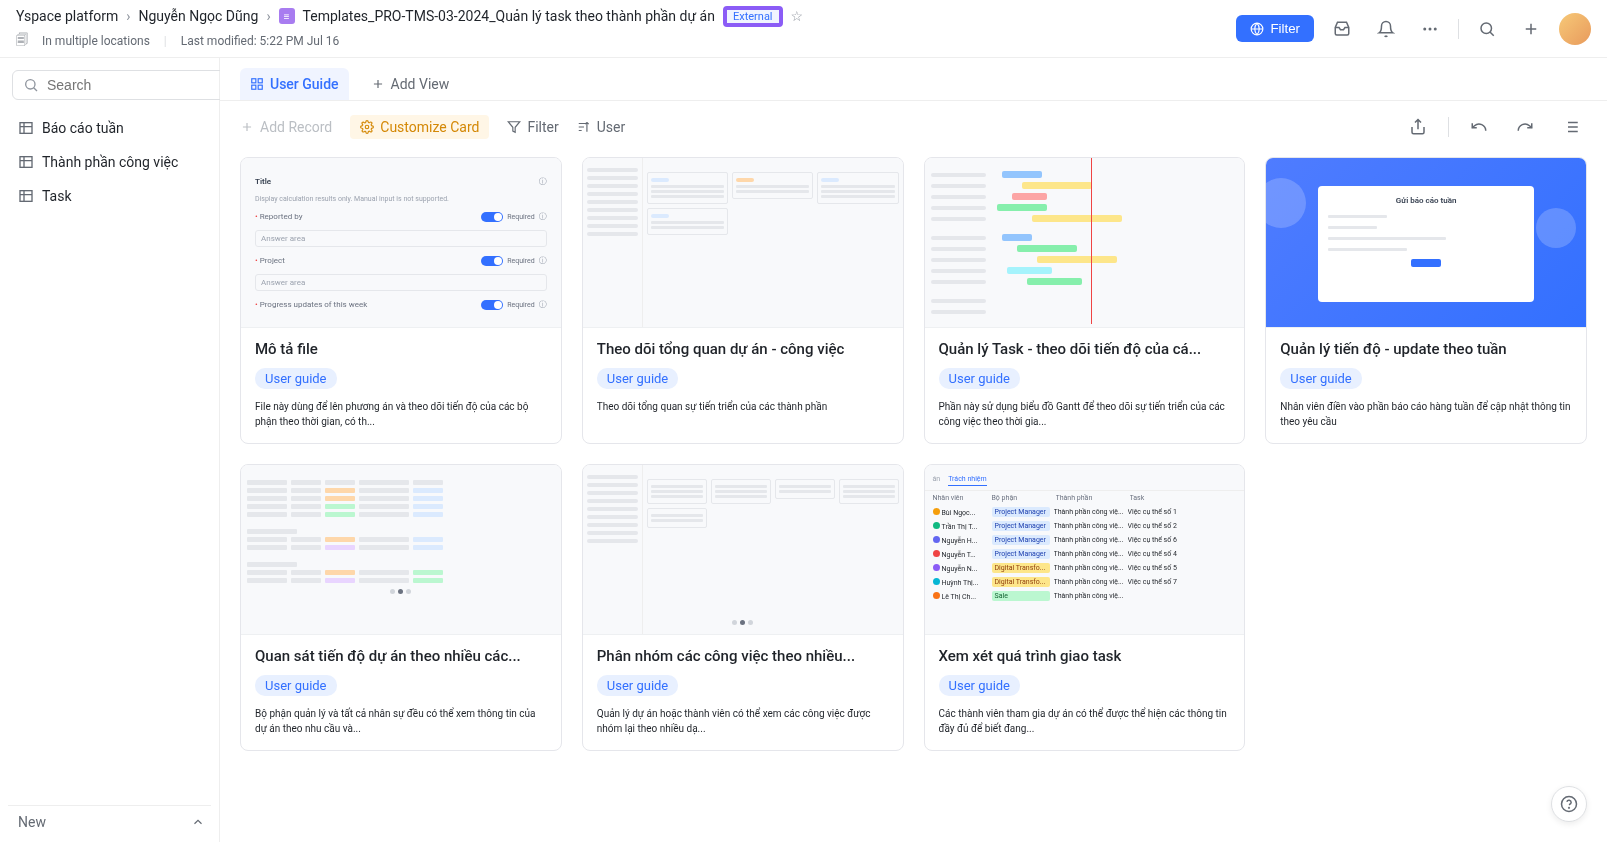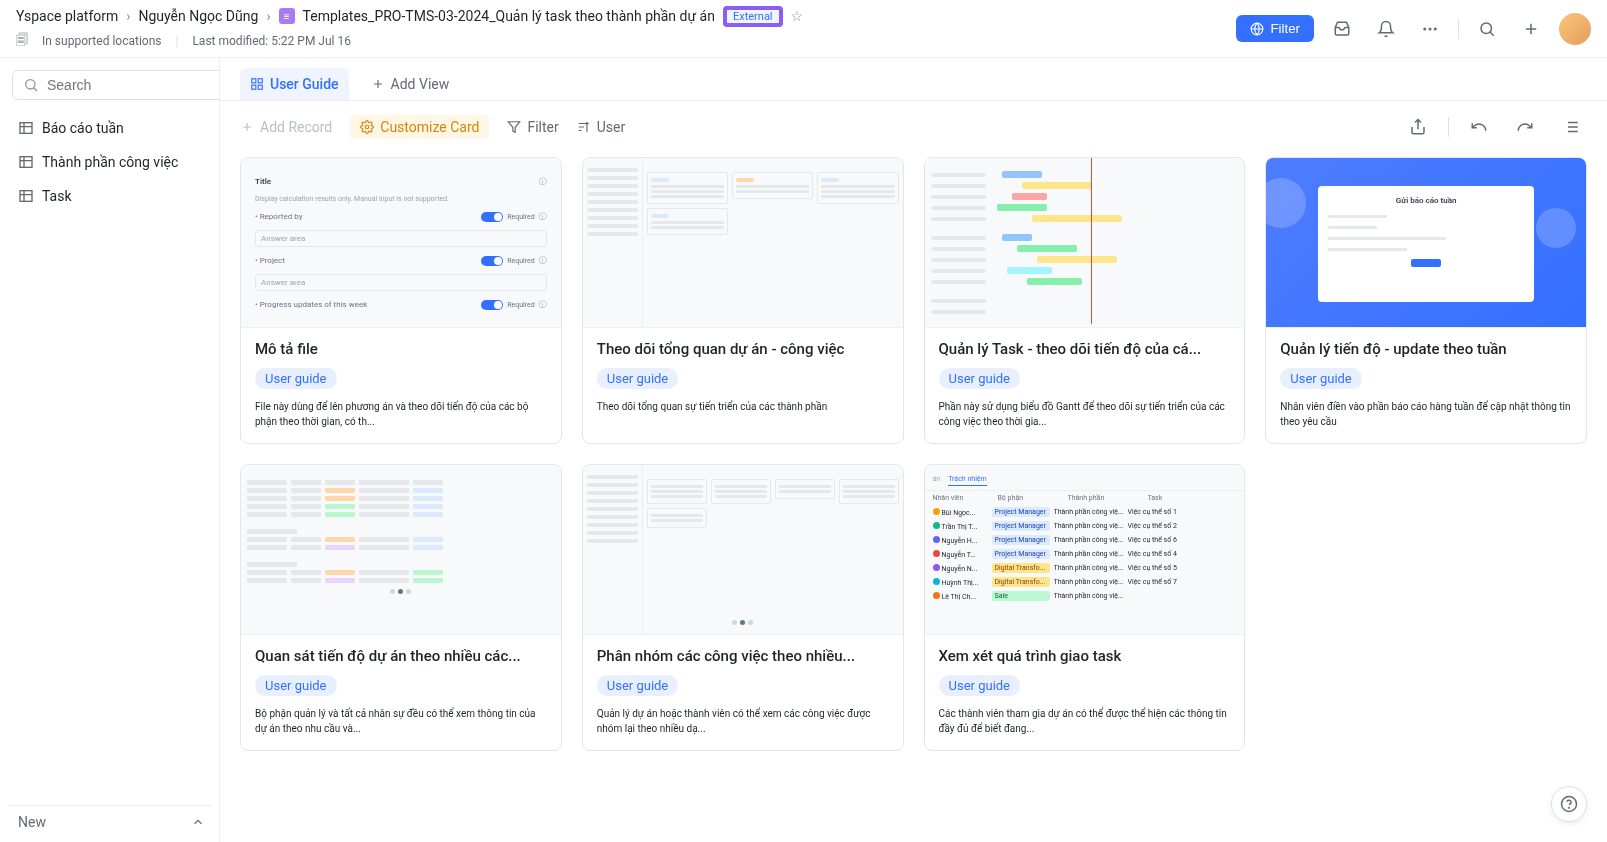--- a/index.html
+++ b/index.html
@@ -106,21 +106,21 @@
 .thumb-table .chip-b { background: #dbeafe; }
 .thumb-table .chip-g { background: #bbf7d0; }
 .thumb-table .chip-p { background: #e9d5ff; }
 .thumb-table .tt-dots { display:flex; gap:3px; justify-content:center; margin-top:6px; }
 .thumb-table .tt-dots span { width:5px; height:5px; border-radius:50%; background:#d1d5db; }
 .thumb-table .tt-dots span.on { background:#6b7280; }
 
 .thumb-tasktable { padding: 10px 0 0; font-size: 7px; }
 .thumb-tasktable .tab-strip { display:flex; gap:8px; padding: 0 8px 4px; border-bottom:1px solid #eee; color:#9ca3af; }
 .thumb-tasktable .tab-strip .on { color:#3370ff; border-bottom:1px solid #3370ff; padding-bottom:2px; }
-.thumb-tasktable .hdr { display:flex; padding: 3px 8px; color:#6b7280; gap:10px; }
+.thumb-tasktable .hdr { display:flex; padding: 3px 8px; color:#6b7280; gap:4px; }
 .thumb-tasktable .tr { display:flex; padding: 2px 8px; gap:4px; align-items:center; }
 .thumb-tasktable .td { overflow:hidden; white-space:nowrap; }
 .thumb-tasktable .av { width:7px; height:7px; border-radius:50%; display:inline-block; margin-right:2px; }
 .thumb-tasktable .role { padding:1px 3px; border-radius:2px; display:inline-block; }
 </style>
 </head>
 <body>
 
 <div class="header">
   <div class="header-left">
@@ -129,21 +129,21 @@
       <span class="breadcrumb-sep">›</span>
       <span>Nguyễn Ngọc Dũng</span>
       <span class="breadcrumb-sep">›</span>
       <span class="breadcrumb-doc-icon">≡</span>
       <span>Templates_PRO-TMS-03-2024_Quản lý task theo thành phần dự án</span>
       <span class="badge-external">External</span>
       <span class="star-icon">☆</span>
     </div>
     <div class="header-sub">
       <span>🗐</span>
-      <span>In supported locations</span>
+      <span>In multiple locations</span>
       <span class="header-sub-sep">|</span>
       <span>Last modified: 5:22 PM Jul 16</span>
     </div>
   </div>
   <div class="header-right">
     <button class="share-btn">
       <svg width="14" height="14" viewBox="0 0 24 24" fill="none" stroke="currentColor" stroke-width="2">
           <circle cx="12" cy="12" r="10"></circle>
           <path d="M2 12h20M12 2a15 15 0 010 20M12 2a15 15 0 000 20"></path>
         </svg>

